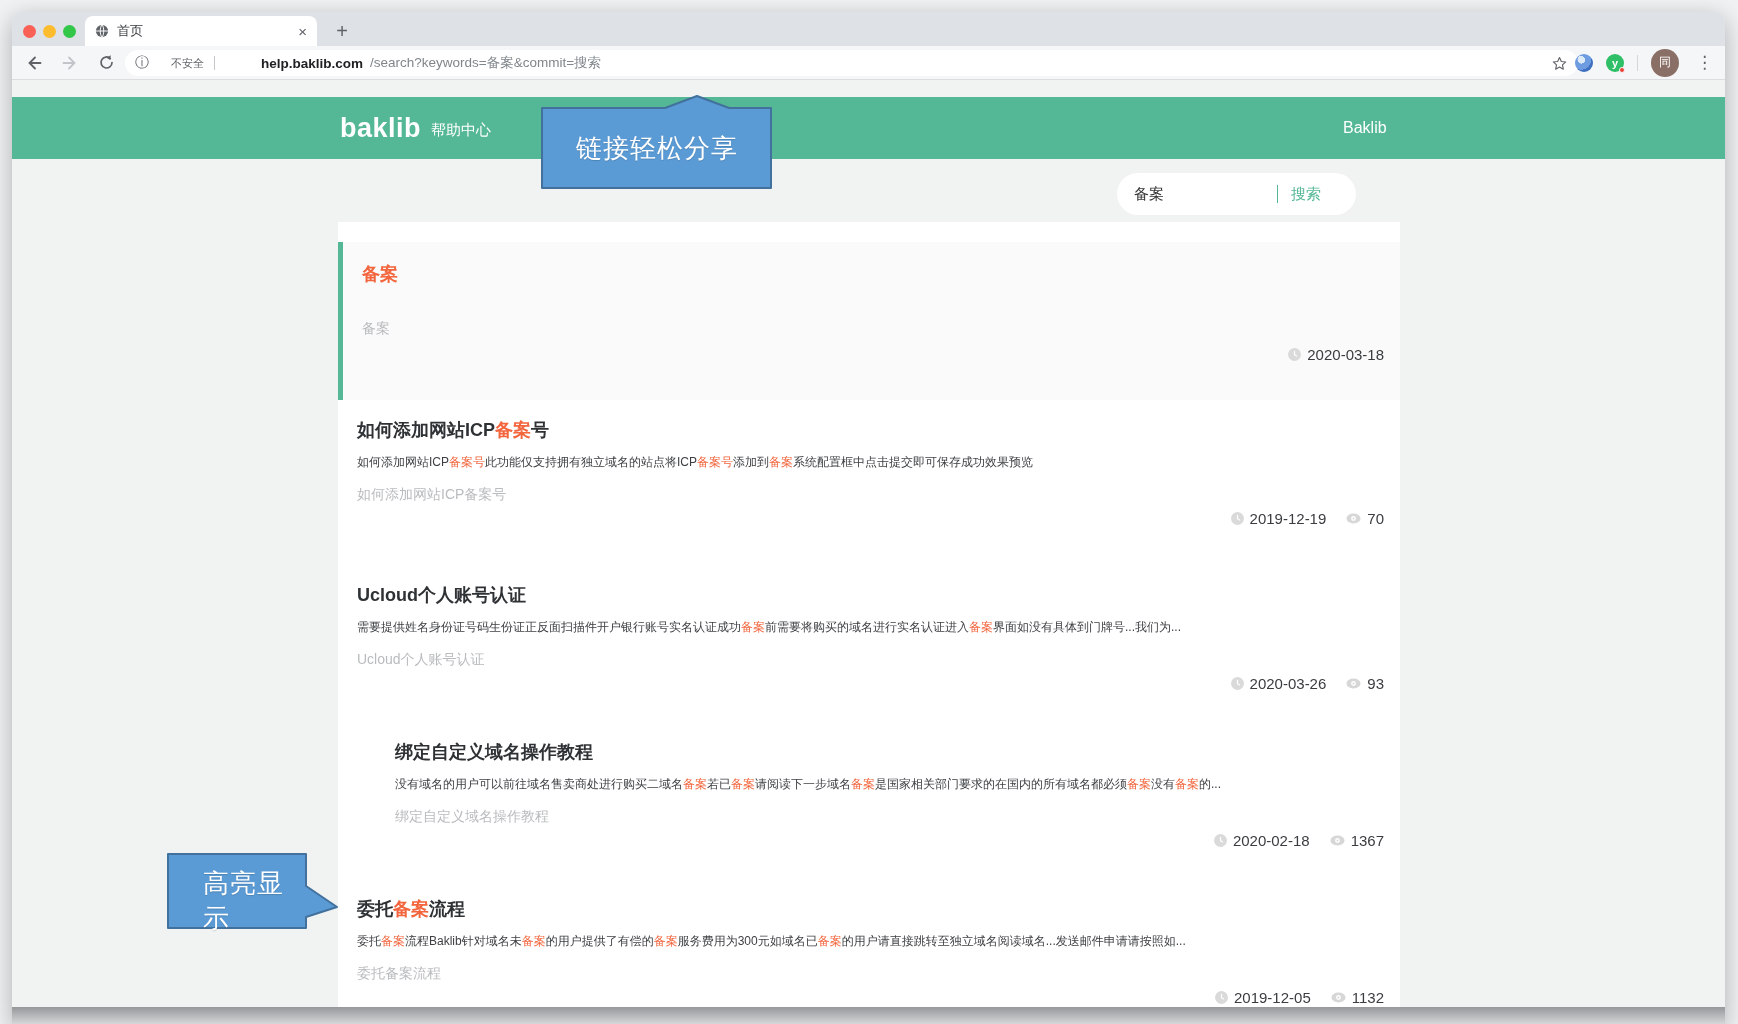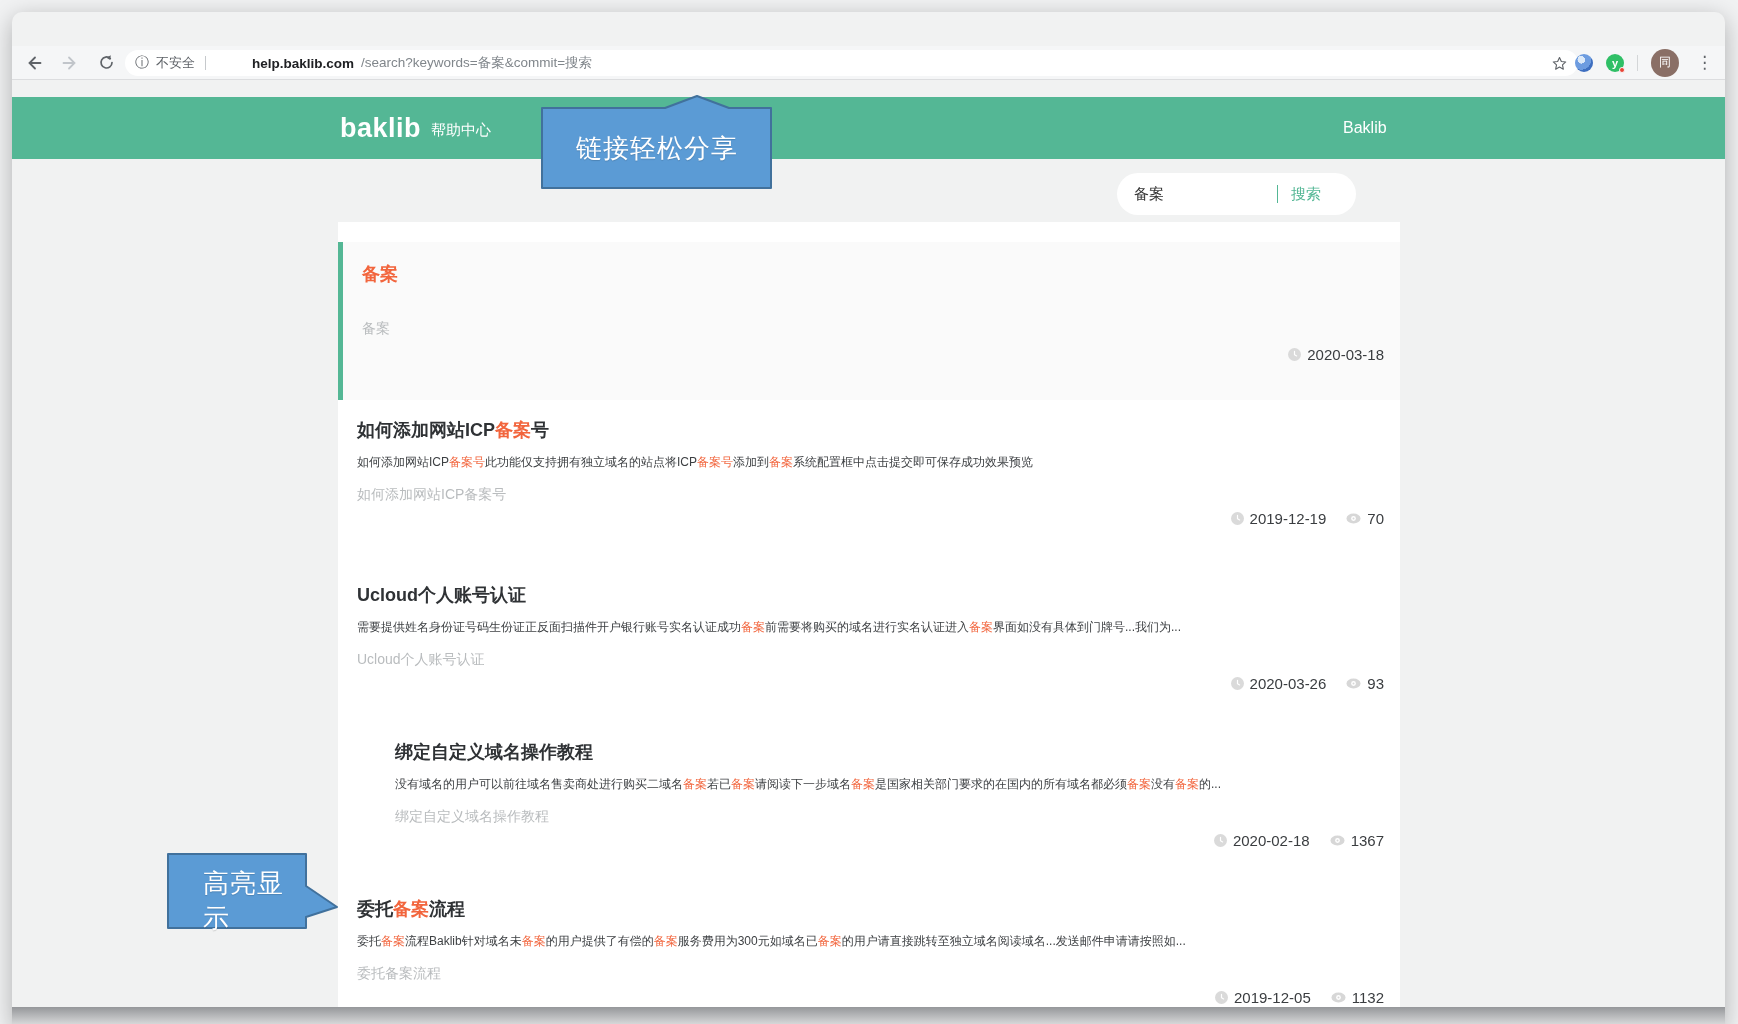--- a/index.html
+++ b/index.html
@@ -22,21 +22,21 @@
   .newtab { position:absolute; left:315px; top:4px; width:30px; height:30px; display:flex;
     align-items:center; justify-content:center; font-size:20px; color:#5f6368; cursor:pointer; }
 
   
   .toolbar { position:absolute; left:0; top:34px; right:0; height:34px; background:#f5f6f7;
     border-bottom:1px solid #dcdddf; }
   .navbtns { position:absolute; left:12px; top:0; height:33px; display:flex; align-items:center; gap:16px; }
   .navbtn { width:20px; height:20px; display:flex; align-items:center; justify-content:center; cursor:pointer; }
   .omnibox { position:absolute; left:113px; right:147px; top:4px; height:26px; background:#ffffff;
     border-radius:13px; display:flex; align-items:center; padding:0 10px; gap:7px; }
-  .sec-label { font-size:13px; color:#5f6368; }
+  .sec-label { font-size:11px; color:#5f6368;margin-left:15px; }
   .url-sep { width:1px; height:14px; background:#c6c9cc; margin:0 3px; }
   .url-host { font-size:13.5px; color:#202124; font-weight:bold;padding-left:36px; }
   .url-path { font-size:13.5px; color:#80868b; }
   .omni-star { margin-left:auto; cursor:pointer; display:flex; }
   .info-glyph { font-size:14px; color:#5f6368; }
   .extbar { position:absolute; right:8px; top:0; height:33px; display:flex; align-items:center; gap:13px; }
   .ext-globe { width:18px; height:18px; border-radius:50%; cursor:pointer;
     background:radial-gradient(circle at 35% 32%, #dce9f8 0 22%, #6d9ce0 23% 58%, #3e6fc0 59% 100%); }
   .ext-green { position:relative; width:18px; height:18px; border-radius:50%; background:#2fbf66;
     color:#fff; font-size:11px; font-weight:bold; display:flex; align-items:center; justify-content:center; cursor:pointer; }
@@ -96,20 +96,38 @@
   .callout-share { left:529px; top:82px; width:232px; height:96px; }
   .callout-share .callout-label { left:0; top:14px; width:232px; height:80px; }
   .callout-highlight { left:155px; top:841px; width:172px; height:77px; }
   .callout-highlight .callout-label { left:0; top:9px; width:140px; height:77px;padding-left:36px; }
 </style>
 </head>
 <body>
 
 <div class="window">
 
+  <div class="tabstrip">
+    <div class="lights">
+      <span class="light red"></span>
+      <span class="light yellow"></span>
+      <span class="light green"></span>
+    </div>
+    <div class="tab">
+      <span style="display:flex;">
+        <svg width="14" height="14" viewBox="0 0 16 16">
+          <circle cx="8" cy="8" r="7" fill="#5f6368"></circle>
+          <path d="M1 8 H15 M8 1 C5.4 3.2 5.4 12.8 8 15 M8 1 C10.6 3.2 10.6 12.8 8 15" stroke="#fff" stroke-width="1.1" fill="none"></path>
+        </svg>
+      </span>
+      <span class="tab-title">首页</span>
+      <span class="tab-close">×</span>
+    </div>
+    <div class="newtab">+</div>
+  </div>
 
   <div class="toolbar">
     <div class="navbtns">
       <span class="navbtn">
         <svg width="18" height="18" viewBox="0 0 18 18">
             <path d="M10 3.5 L4.5 9 L10 14.5 M4.5 9 H15.5" stroke="#5f6368" stroke-width="1.8" fill="none" stroke-linecap="round"></path>
           </svg>
       </span>
       <span class="navbtn">
         <svg width="18" height="18" viewBox="0 0 18 18">

